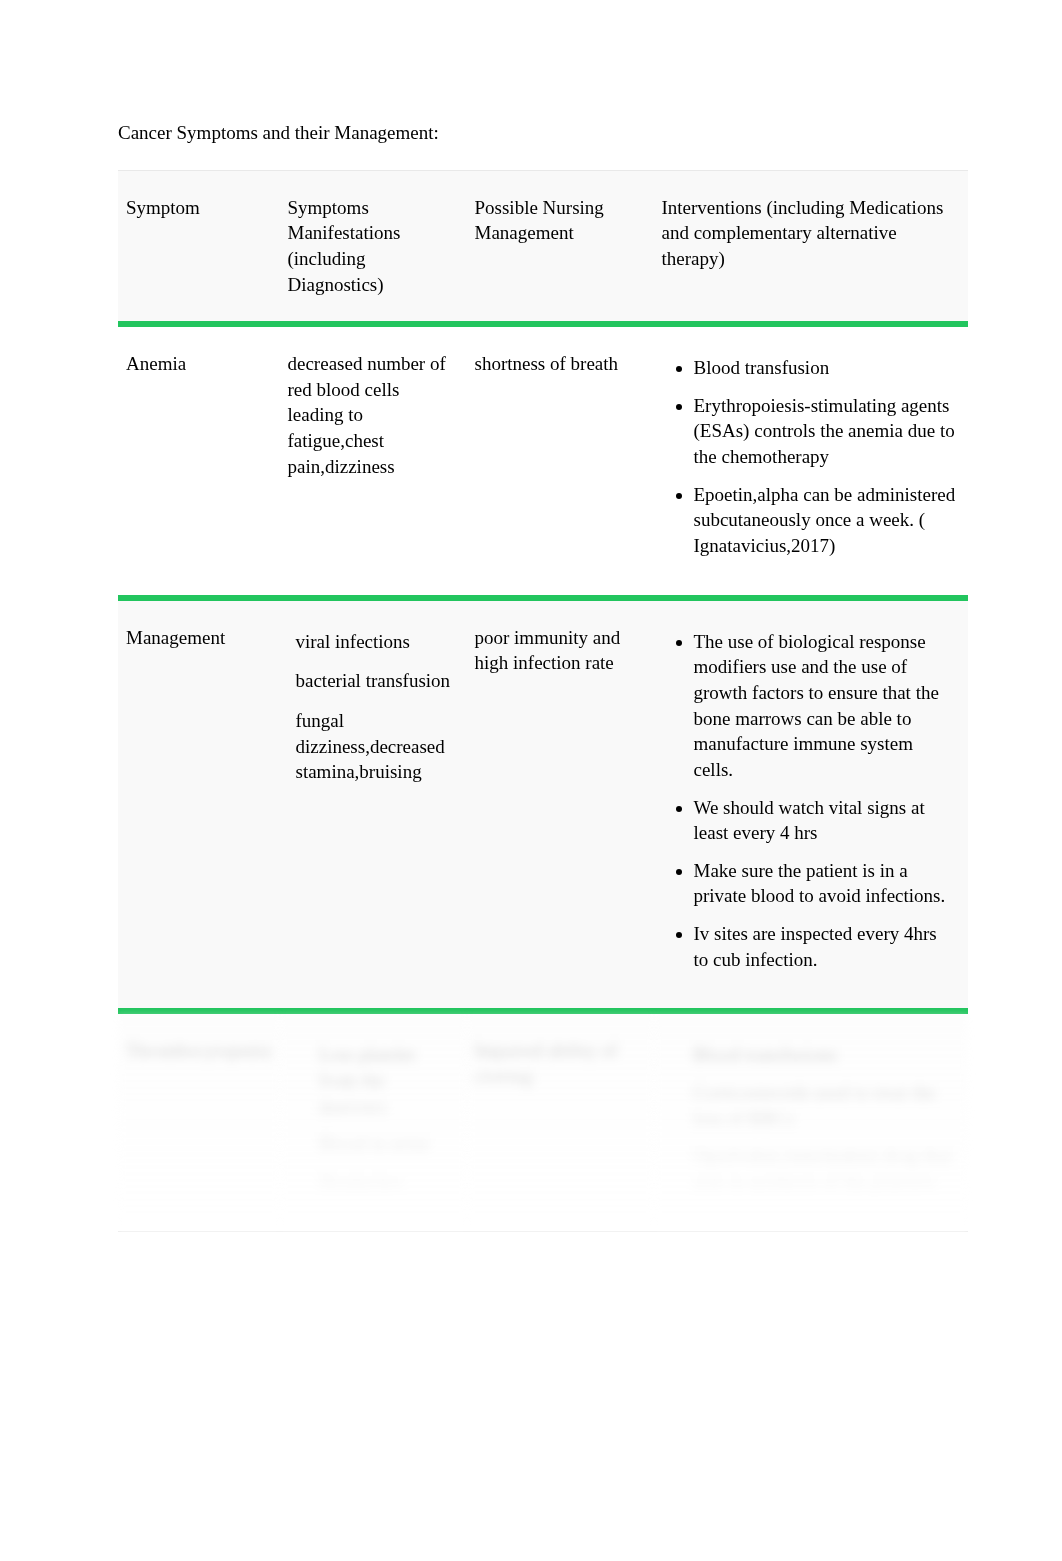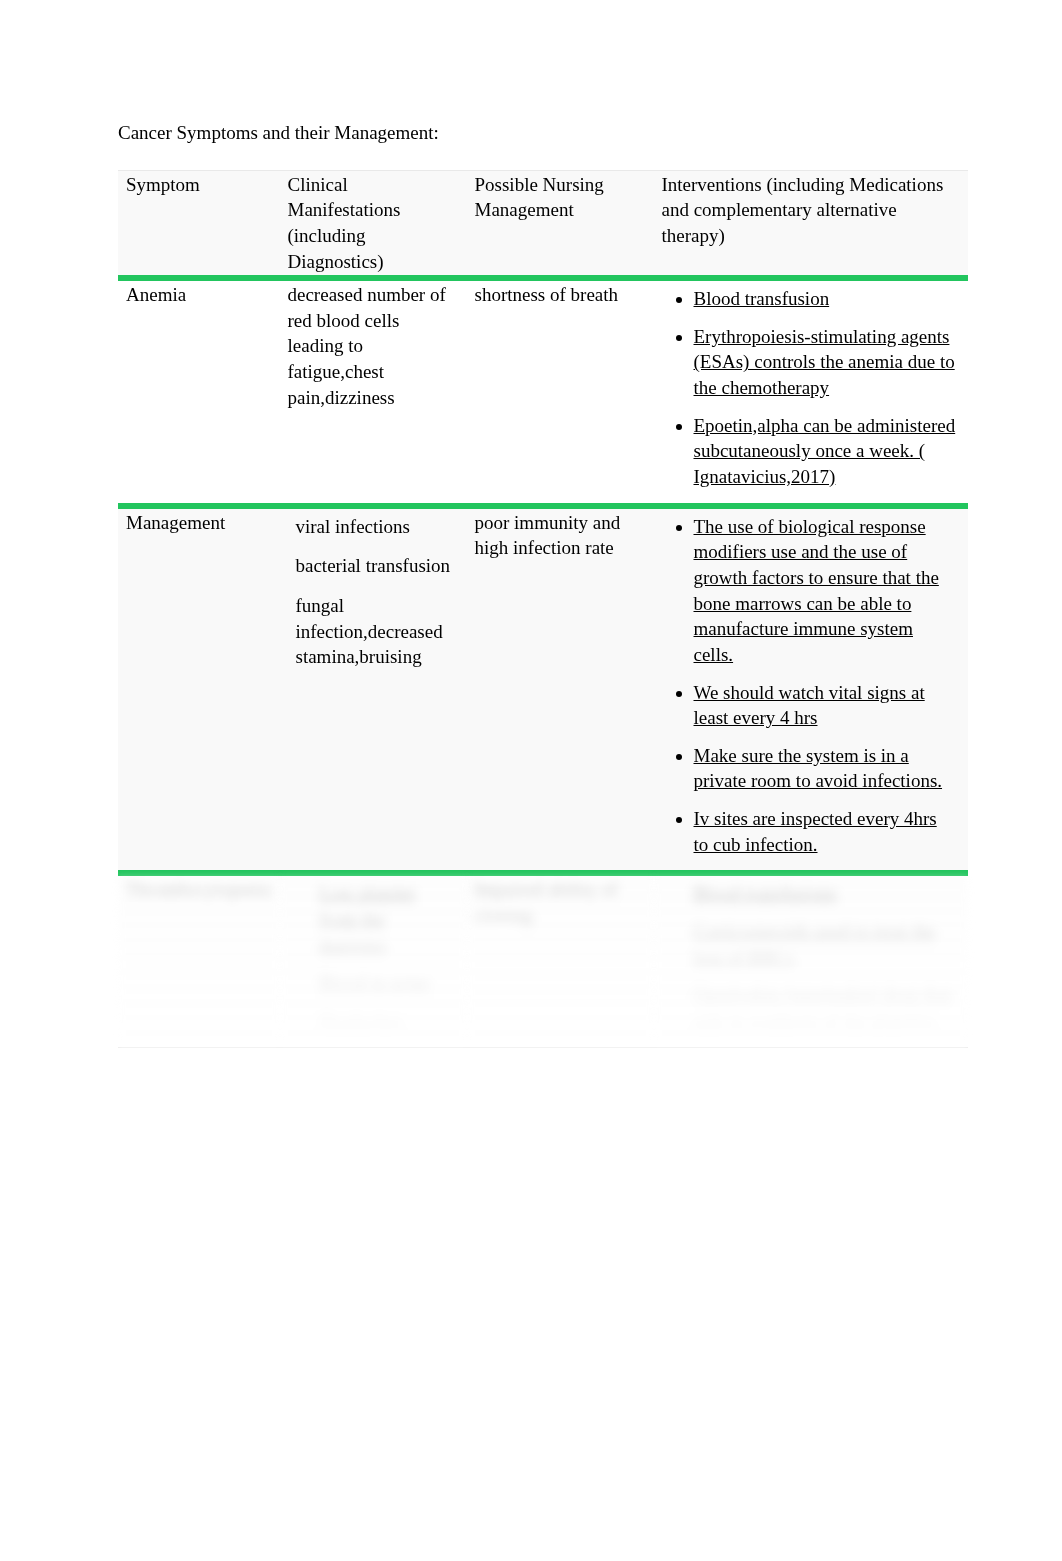--- a/index.html
+++ b/index.html
@@ -24,21 +24,21 @@
     table {
       width: 100%;
       border-collapse: collapse;
       table-layout: fixed;
     }
     col.c1 { width: 19%; }
     col.c2 { width: 22%; }
     col.c3 { width: 22%; }
     col.c4 { width: 37%; }
     th, td {
-      padding: 1px 8px;
+      padding: 24px 8px;
       text-align: left;
       vertical-align: top;
       font-weight: 400;
       border: none;
     }
     thead th {
       background: #f9f9f9;
       border-top: 1px solid #e9e9e9;
       border-bottom: 1px solid #e9e9e9;
     }
@@ -49,21 +49,20 @@
     tr.shaded td {
       background: #f9f9f9;
     }
     ul.cell-list {
       list-style: disc;
       padding-left: 28px;
       margin: 0;
     }
     ul.cell-list li {
       margin-bottom: 12px;
-      text-decoration: underline;
     }
     .paras p {
       margin-bottom: 14px;
     }
     
     .fade-row td {
       position: relative;
       color: transparent;
       text-shadow: 0 0 8px rgba(0,0,0,0.35);
       filter: blur(3px);
@@ -85,21 +84,21 @@
 <table>
   <colgroup>
     <col class="c1">
       <col class="c2">
       <col class="c3">
       <col class="c4">
   </colgroup>
   <thead>
     <tr>
       <th>Symptom</th>
-      <th>Clinical Manifestations (including Diagnostics)</th>
+      <th>Symptoms Manifestations (including Diagnostics)</th>
       <th>Possible Nursing Management</th>
       <th>Interventions (including Medications and complementary alternative therapy)</th>
     </tr>
   </thead>
   <tbody>
 
     <tr>
       <td>Anemia</td>
       <td>decreased number of red blood cells leading to fatigue,chest pain,dizziness</td>
       <td>shortness of breath</td>
@@ -111,29 +110,29 @@
         </ul>
       </td>
     </tr>
 
     <tr class="shaded">
       <td>Management</td>
       <td>
         <div class="paras">
           <p>viral infections</p>
           <p>bacterial transfusion</p>
-          <p>fungal infection,decreased stamina,bruising</p>
+          <p>fungal dizziness,decreased stamina,bruising</p>
         </div>
       </td>
       <td>poor immunity and high infection rate</td>
       <td>
         <ul class="cell-list">
           <li>The use of biological response modifiers use and the use of growth factors to ensure that the bone marrows can be able to manufacture immune system cells.</li>
           <li>We should watch vital signs at least every 4 hrs</li>
-          <li>Make sure the system is in a private room to avoid infections.</li>
+          <li>Make sure the patient is in a private blood to avoid infections.</li>
           <li>Iv sites are inspected every 4hrs  to cub infection.</li>
         </ul>
       </td>
     </tr>
 
     <tr class="fade-row">
       <td>Thrombocytopenia</td>
       <td>
         <ul class="cell-list">
           <li>Low platelet from the marrows</li>

